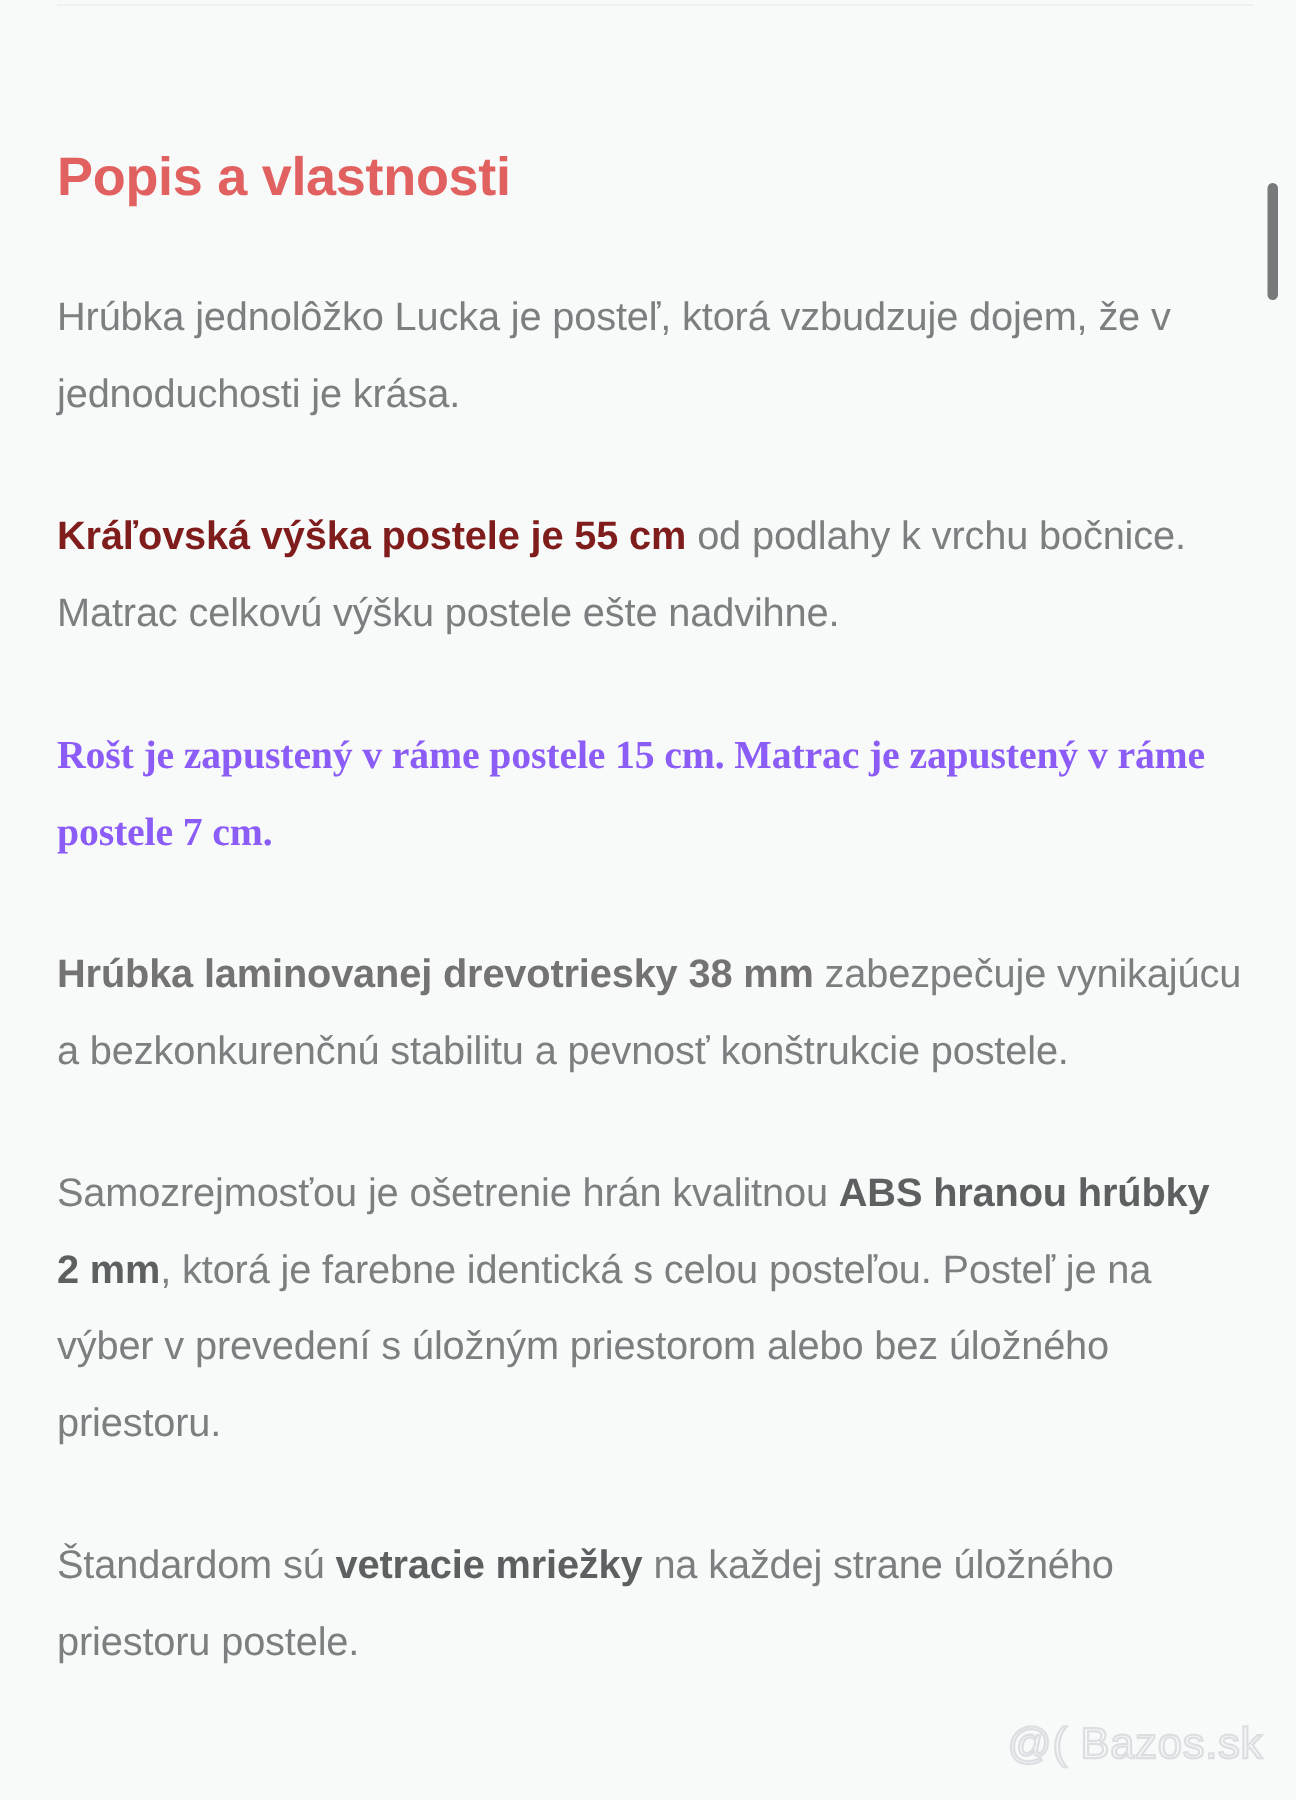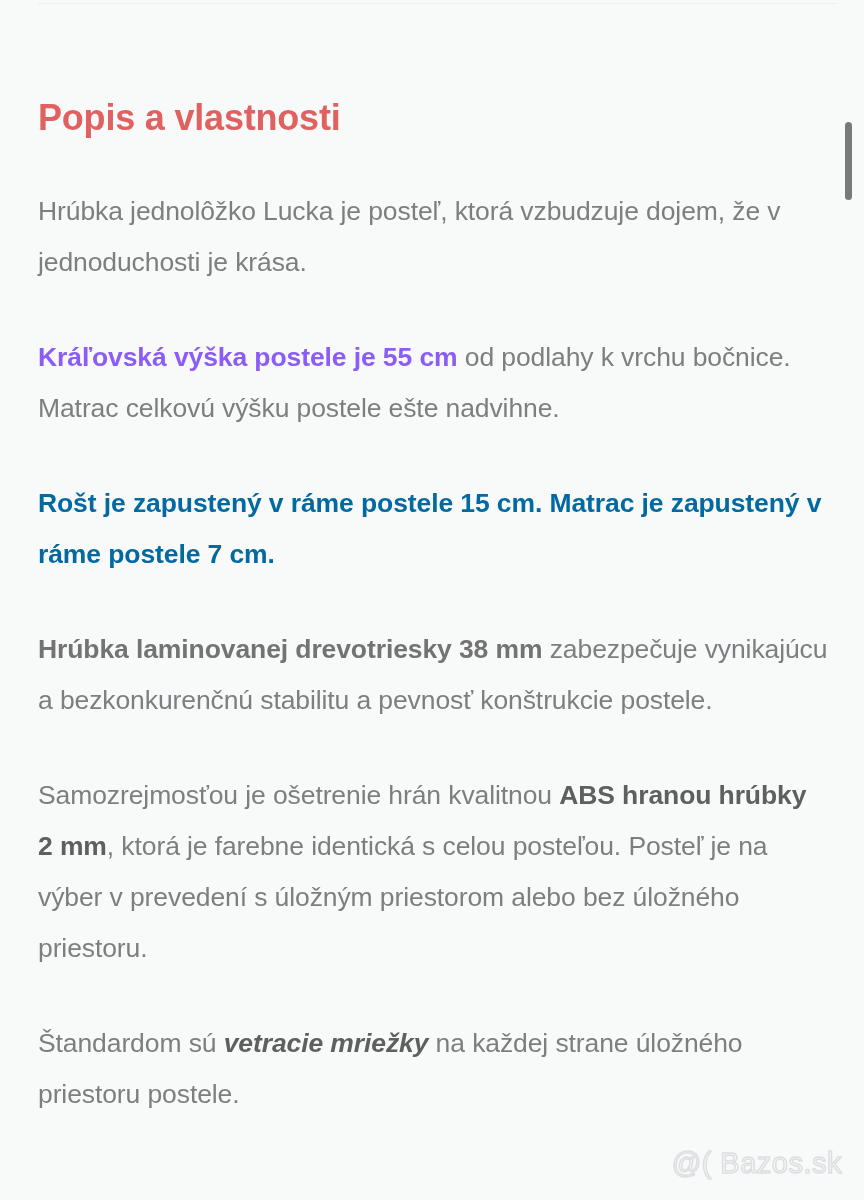--- a/index.html
+++ b/index.html
@@ -121,25 +121,25 @@
 
 <div class="page">
 
   <div class="top-rule"></div>
 
   <h2 class="section-title" style="color: rgb(224, 97, 95);">Popis a vlastnosti</h2>
 
   <div class="body-copy" id="body-copy" style="color: rgb(124, 127, 128);">
 
   <p><span>Hrúbka jednolôžko Lucka je posteľ, ktorá vzbudzuje dojem, že v jednoduchosti je krása.</span></p>
-      <p><span class="b" style="color: #8b5cf6;">Kráľovská výška postele je 55 cm</span><span> od podlahy k vrchu bočnice. Matrac celkovú výšku postele ešte nadvihne.</span></p>
-      <p class="all-bold" style="color: #0369a1;"><span>Rošt je zapustený v ráme postele 15 cm. Matrac je zapustený v ráme postele 7 cm.</span></p>
+      <p><span class="b" style="color: #7f1d1d;">Kráľovská výška postele je 55 cm</span><span> od podlahy k vrchu bočnice. Matrac celkovú výšku postele ešte nadvihne.</span></p>
+      <p class="all-bold" style="color: #8b5cf6; font-family: Liberation Serif, serif;"><span>Rošt je zapustený v ráme postele 15 cm. Matrac je zapustený v ráme postele 7 cm.</span></p>
       <p><span class="b" style="color: #737373;">Hrúbka laminovanej drevotriesky  38 mm</span><span> zabezpečuje vynikajúcu a bezkonkurenčnú stabilitu a pevnosť konštrukcie postele.</span></p>
       <p><span>Samozrejmosťou je ošetrenie hrán kvalitnou </span><span class="b" style="color: rgb(93, 96, 97);">ABS hranou hrúbky 2 mm</span><span>, ktorá je farebne identická s celou posteľou. Posteľ je na výber v prevedení s úložným priestorom alebo bez úložného priestoru.</span></p>
-      <p><span>Štandardom sú </span><span class="b" style="color: rgb(93, 96, 97); font-style: italic;">vetracie mriežky</span><span> na každej strane úložného priestoru postele.</span></p>
+      <p><span>Štandardom sú </span><span class="b" style="color: rgb(93, 96, 97);">vetracie mriežky</span><span> na každej strane úložného priestoru postele.</span></p>
     </div>
 
 </div>
 
 <div class="scrollbar-track">
   <div class="scrollbar-thumb" id="scroll-thumb" style="top: 122px; height: 78px; background: rgb(119, 121, 122);"></div>
 </div>
 
 <div class="watermark" style="-webkit-text-stroke: 1.5px rgb(220, 223, 225);">@( Bazos.sk</div>
 

